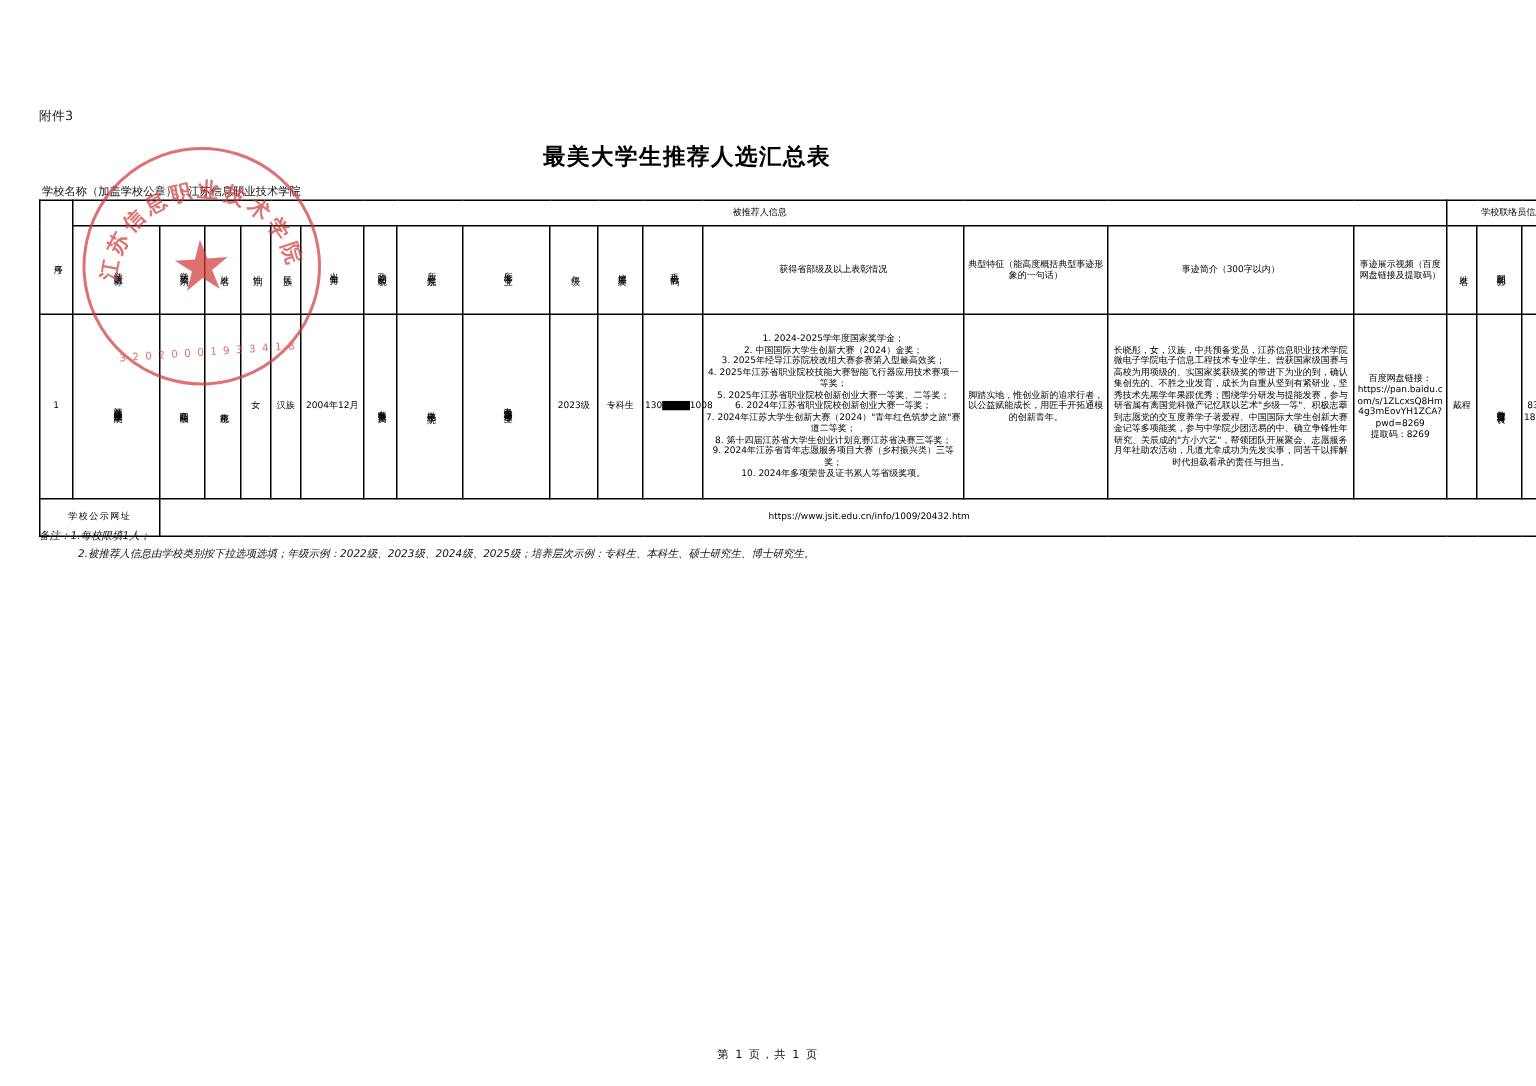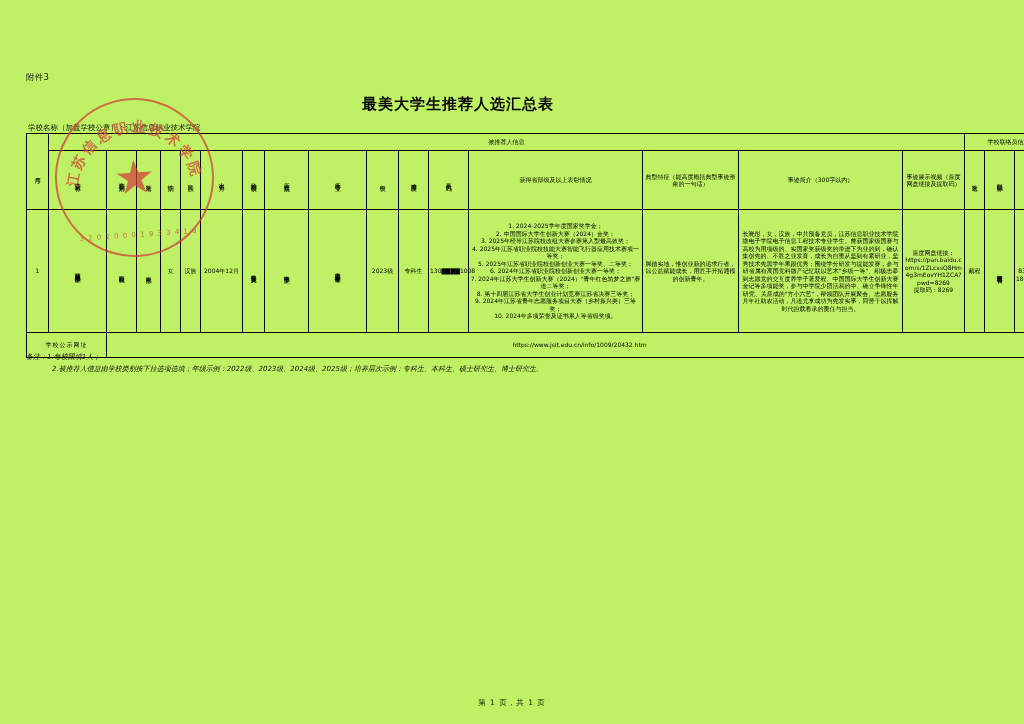--- a/index.html
+++ b/index.html
@@ -10,21 +10,21 @@
   body {
     width: 1024px;
     height: 724px;
     font-family: "DejaVu Sans", "Liberation Sans", sans-serif;
   }
   .page {
     position: absolute;
     left: 0; top: 0;
     width: 1024px;
     height: 724px;
-    background: #bef264;
+    background: #ffffff;
     overflow: hidden;
   }
   .attachment-no {
     position: absolute;
     left: 26px;
     top: 72px;
     font-size: 8.5px;
     color: #1a1a1a;
     letter-spacing: 0.2px;
   }

